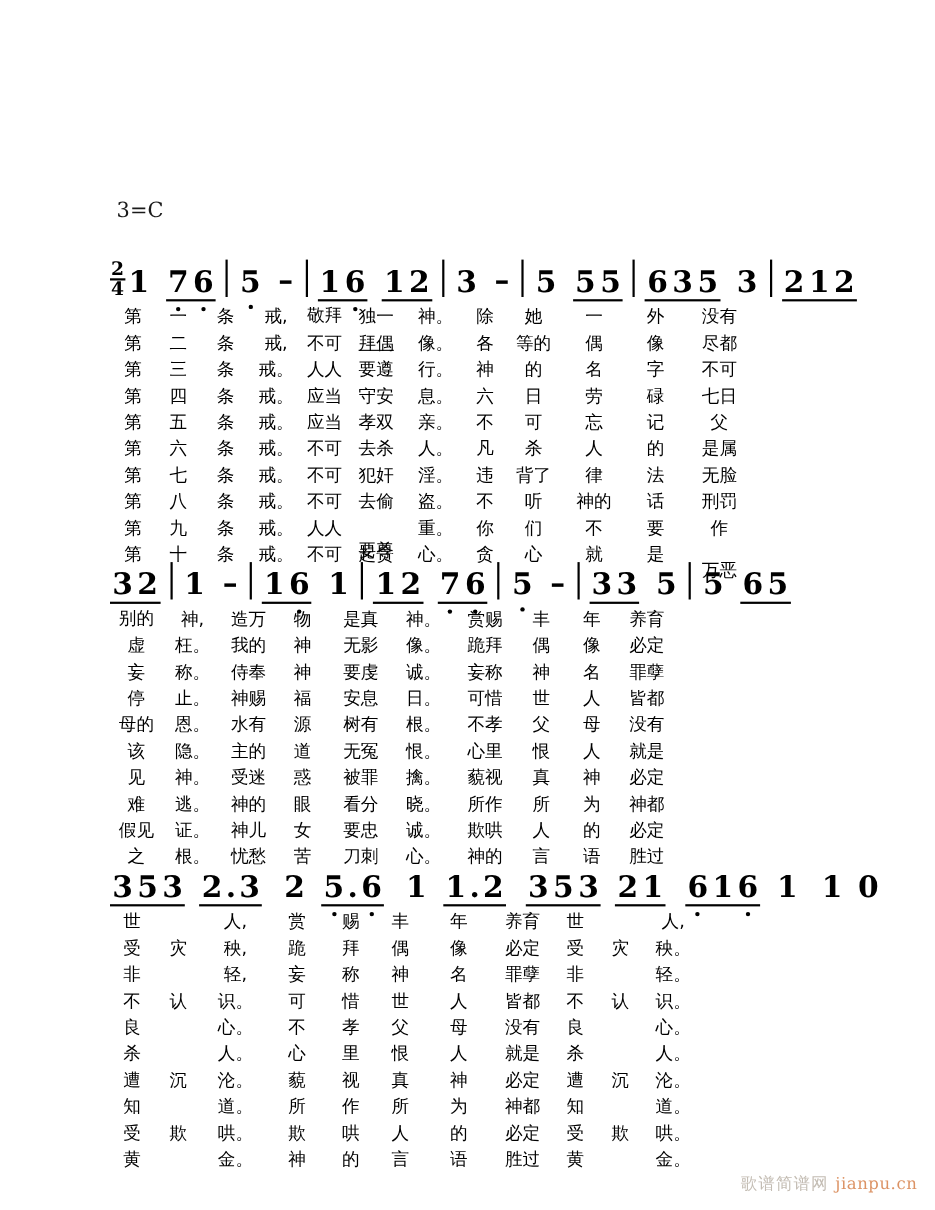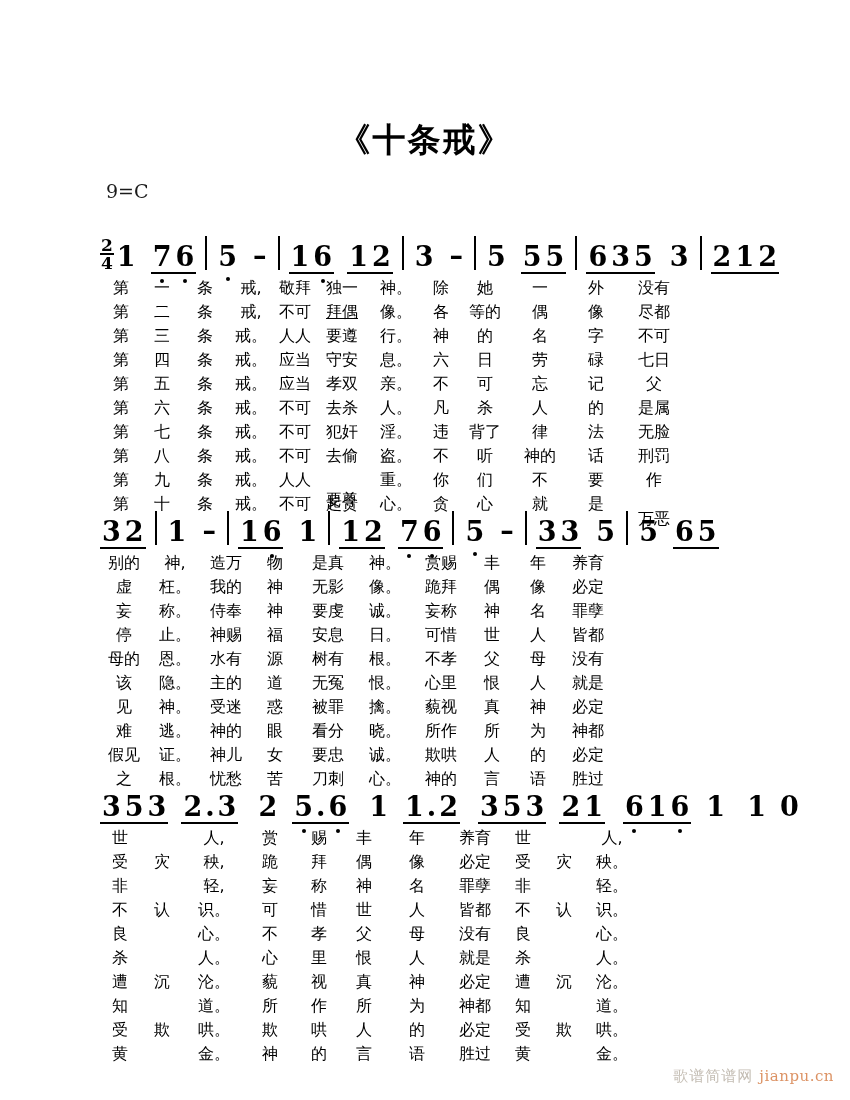--- a/index.html
+++ b/index.html
@@ -205,23 +205,22 @@
     font-size: 15px;
     color: #d6804a;
     letter-spacing: .5px;
   }
 </style>
 </head>
 <body>
 
 <div class="page">
 
-  <div class="title">《十条戒》</div>
-
-  <div class="keysig">9=C</div>
+
+  <div class="keysig">3=C</div>
 
   <div class="stave" id="stave-1">
       <div class="notes-row">
         <span class="timesig">
           <span class="num">2</span>
           <span class="den">4</span>
         </span>
         <span class="measure">
           <span class="ngroup">
             <span class="note">1</span>

